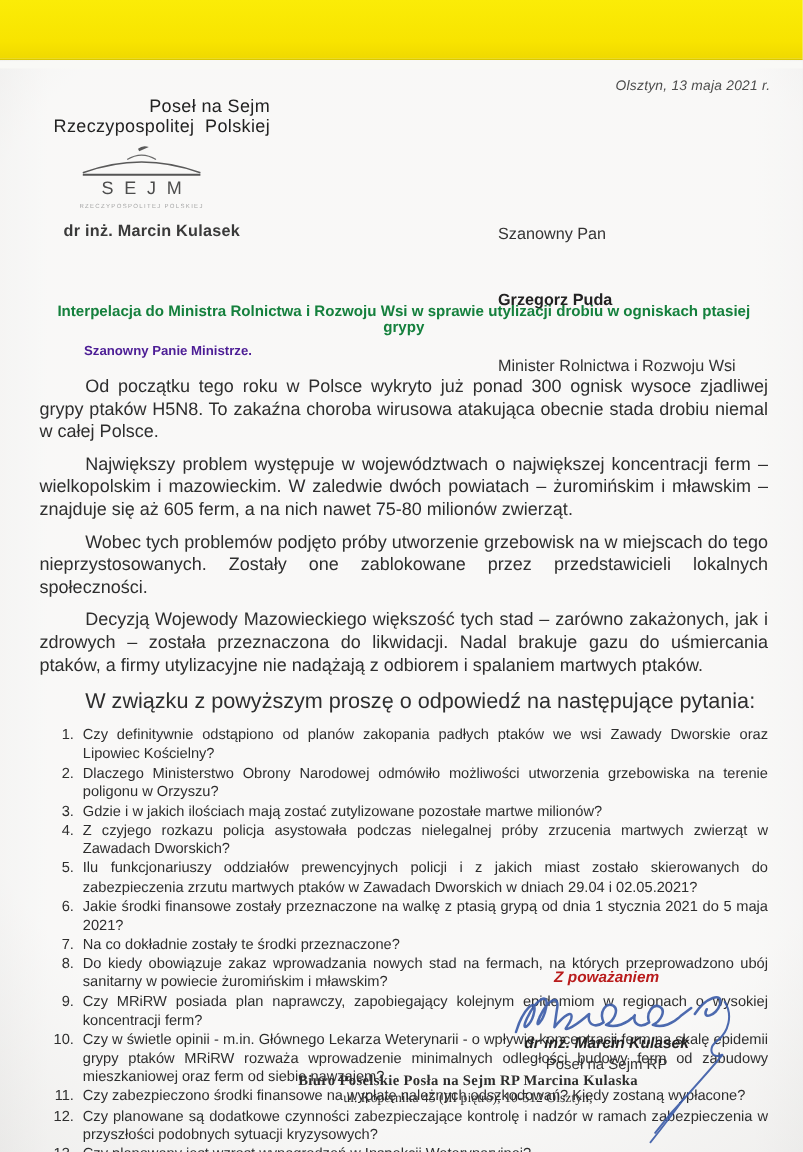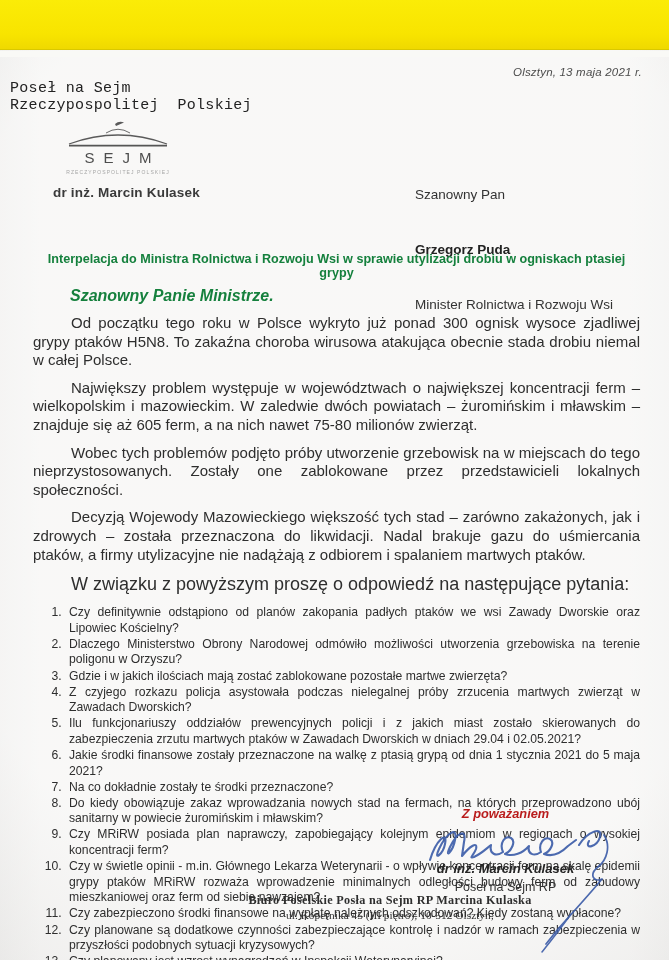--- a/index.html
+++ b/index.html
@@ -27,21 +27,21 @@
   }
 
   .date-line {
     position:absolute; top:66px; right:27px;
     font-size:11.5px; color:#4c4c4c; letter-spacing:0.2px;font-style:italic;
   }
 
   
   .sender-title {
     position:absolute; top:80px; left:10px; width:215px;
-    text-align:left; font-family:Liberation Mono, monospace;
+    text-align:right; font-family:Liberation Sans, sans-serif;
     font-size:15px; line-height:17px; color:#222; letter-spacing:0.3px;
   }
   .sender-title .l2 { white-space:pre; }
 
   .sejm-logo { position:absolute; top:120px; left:58px; width:120px; text-align:center; }
   .sejm-logo svg { display:block; margin:0 auto; }
   .logo-word {
     font-size:15px; letter-spacing:9px; color:#4d4d4d;
     margin-top:1px; padding-left:9px; font-weight:400;
   }
@@ -58,21 +58,21 @@
   .addressee { position:absolute; top:147px; left:415px; font-size:13.5px; color:#333; }
   .addressee div { margin-bottom:17px;margin-top:40px; }
   .addressee .name { font-weight:700; color:#222; }
 
   .subject {
     position:absolute; top:252px; left:33px; width:607px;
     text-align:center; font-size:12.6px; font-weight:700; color:#15803d;
   }
   .greeting {
     position:absolute; top:287px; left:70px;
-    font-size:16px; font-weight:700; font-style:italic; color:#15803d;
+    font-size:11px; font-weight:700; color:#4c1d95;
   }
 
   
   .letter-body { position:absolute; top:314px; left:33px; width:607px; }
   .letter-body p {
     font-size:15px; line-height:18.6px; text-align:justify;
     text-indent:38px; margin-bottom:9px; color:#2e2e2e;
   }
   .q-intro { text-indent:38px; font-size:18px; margin:10px 0 10px 0; color:#2e2e2e; }
   ol.questions {
@@ -144,21 +144,21 @@
   <div>
       <p>Od początku tego roku w Polsce wykryto już ponad 300 ognisk wysoce zjadliwej grypy ptaków H5N8. To zakaźna choroba wirusowa atakująca obecnie stada drobiu niemal w całej Polsce.</p>
       <p>Największy problem występuje w województwach o największej koncentracji ferm – wielkopolskim i mazowieckim. W zaledwie dwóch powiatach – żuromińskim i mławskim – znajduje się aż 605 ferm, a na nich nawet 75-80 milionów zwierząt.</p>
       <p>Wobec tych problemów podjęto próby utworzenie grzebowisk na w miejscach do tego nieprzystosowanych. Zostały one zablokowane przez przedstawicieli lokalnych społeczności.</p>
       <p>Decyzją Wojewody Mazowieckiego większość tych stad – zarówno zakażonych, jak i zdrowych – została przeznaczona do likwidacji. Nadal brakuje gazu do uśmiercania ptaków, a firmy utylizacyjne nie nadążają z odbiorem i spalaniem martwych ptaków.</p>
     </div>
   <div class="q-intro">W związku z powyższym proszę o odpowiedź na następujące pytania:</div>
   <ol class="questions">
       <li>Czy definitywnie odstąpiono od planów zakopania padłych ptaków we wsi Zawady Dworskie oraz Lipowiec Kościelny?</li>
       <li>Dlaczego Ministerstwo Obrony Narodowej odmówiło możliwości utworzenia grzebowiska na terenie poligonu w Orzyszu?</li>
-      <li>Gdzie i w jakich ilościach mają zostać zablokowane pozostałe martwe zwierzęta?</li>
+      <li>Gdzie i w jakich ilościach mają zostać zutylizowane pozostałe martwe milionów?</li>
       <li>Z czyjego rozkazu policja asystowała podczas nielegalnej próby zrzucenia martwych zwierząt w Zawadach Dworskich?</li>
       <li>Ilu funkcjonariuszy oddziałów prewencyjnych policji i z jakich miast zostało skierowanych do zabezpieczenia zrzutu martwych ptaków w Zawadach Dworskich w dniach 29.04 i 02.05.2021?</li>
       <li>Jakie środki finansowe zostały przeznaczone na walkę z ptasią grypą od dnia 1 stycznia 2021 do 5 maja 2021?</li>
       <li>Na co dokładnie zostały te środki przeznaczone?</li>
       <li>Do kiedy obowiązuje zakaz wprowadzania nowych stad na fermach, na których przeprowadzono ubój sanitarny w powiecie żuromińskim i mławskim?</li>
       <li>Czy MRiRW posiada plan naprawczy, zapobiegający kolejnym epidemiom w regionach o wysokiej koncentracji ferm?</li>
       <li>Czy w świetle opinii - m.in. Głównego Lekarza Weterynarii - o wpływie koncentracji ferm na skalę epidemii grypy ptaków MRiRW rozważa wprowadzenie minimalnych odległości budowy ferm od zabudowy mieszkaniowej oraz ferm od siebie nawzajem?</li>
       <li>Czy zabezpieczono środki finansowe na wypłatę należnych odszkodowań? Kiedy zostaną wypłacone?</li>
       <li>Czy planowane są dodatkowe czynności zabezpieczające kontrolę i nadzór w ramach zabezpieczenia w przyszłości podobnych sytuacji kryzysowych?</li>
       <li>Czy planowany jest wzrost wynagrodzeń w Inspekcji Weterynaryjnej?</li>

